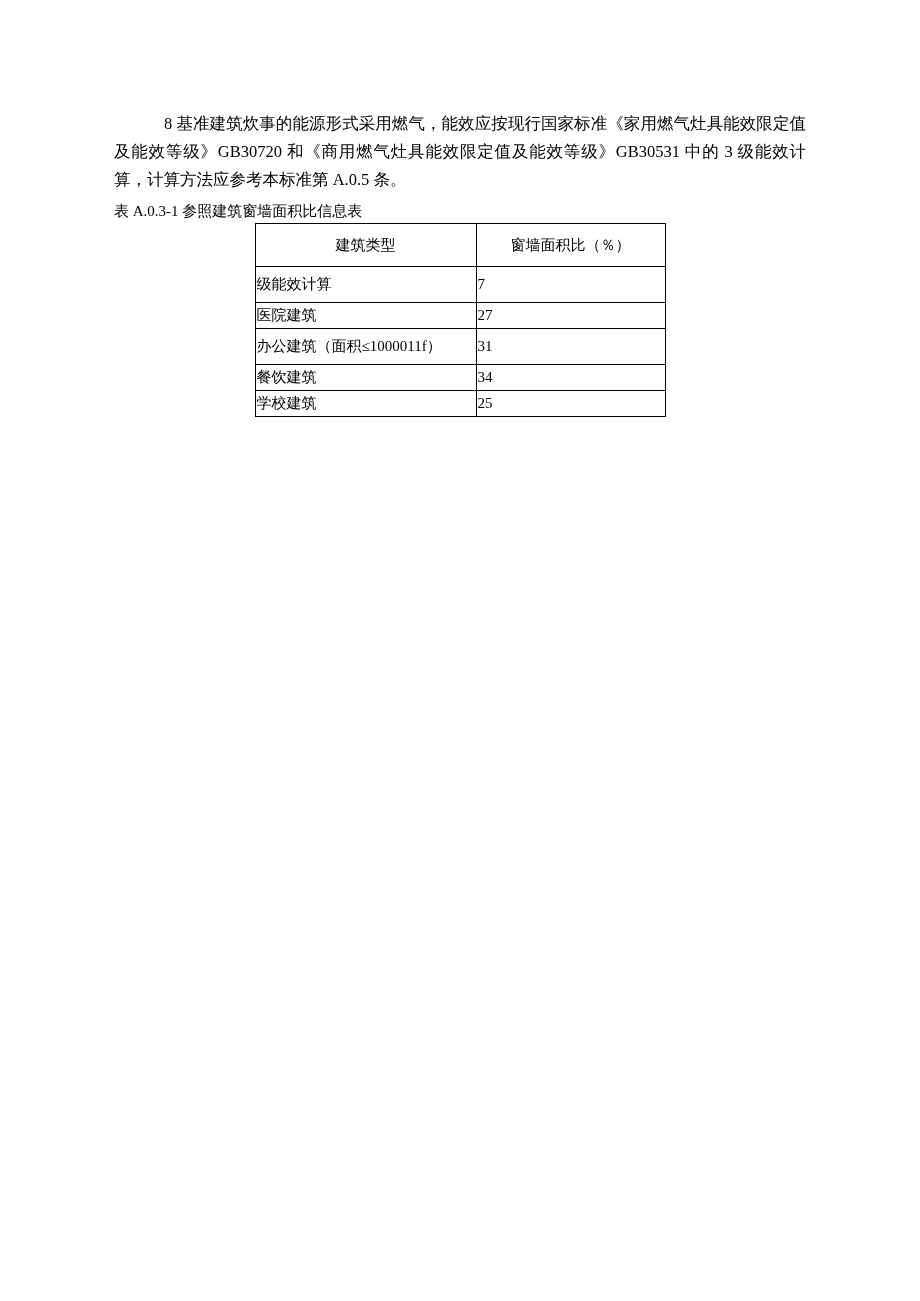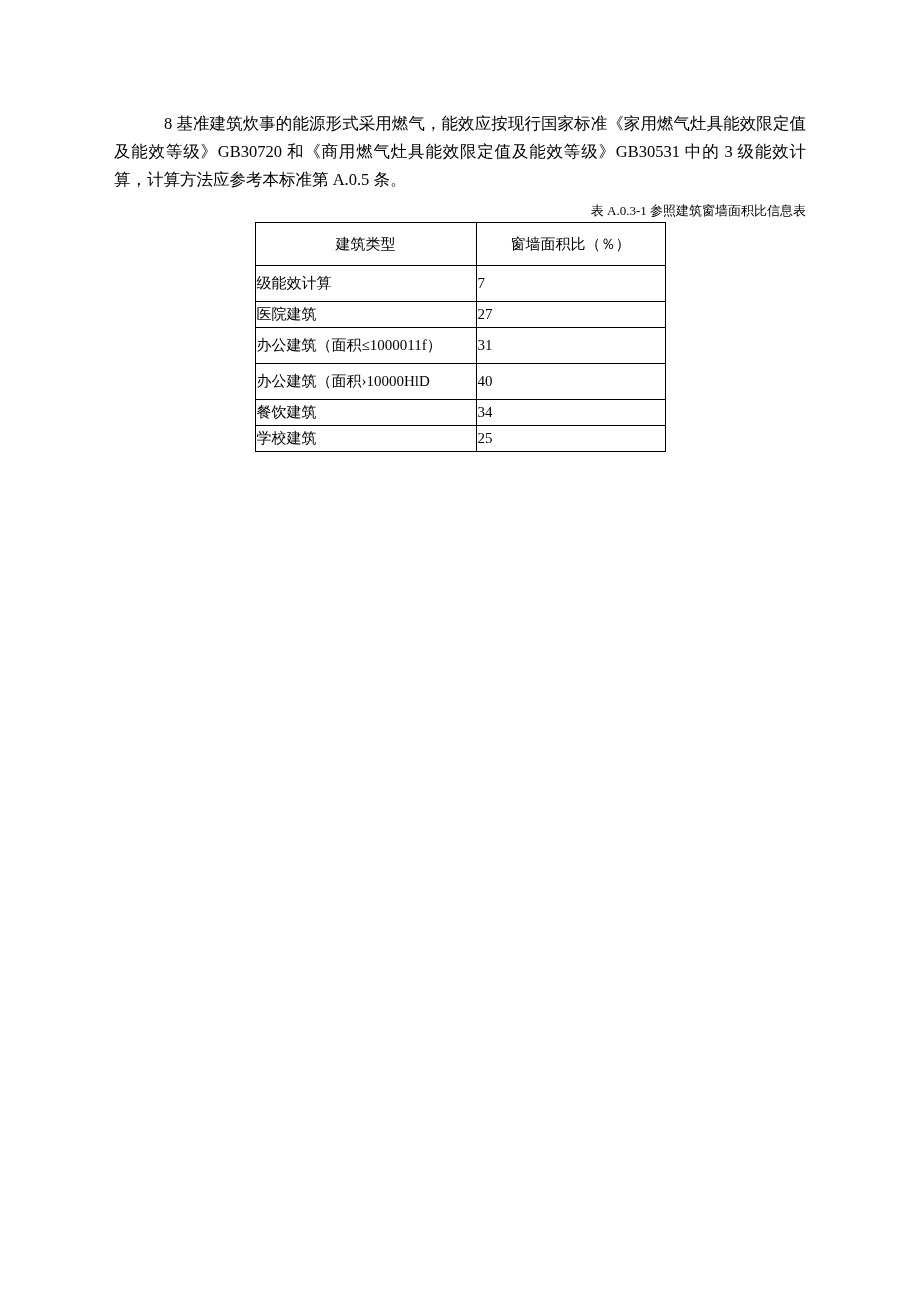--- a/index.html
+++ b/index.html
@@ -19,22 +19,22 @@
       font-size: 16.5px;
       line-height: 28px;
       text-align: justify;
       font-family: "SimSun", "宋体", serif;
     }
     .para .indent {
       display: inline-block;
       width: 50px;
     }
     .table-caption {
-      text-align: right;
-      font-size: 13px;
+      text-align: left;
+      font-size: 15px;
       margin-top: 8px;
       margin-bottom: 2px;
       font-family: "SimSun", "宋体", serif;
     }
     table {
       border-collapse: collapse;
       margin: 0 auto;
       font-size: 15px;
       font-family: "SimSun", "宋体", serif;
     }
@@ -70,24 +70,20 @@
         <td class="col-ratio">7</td>
       </tr>
       <tr class="r-short">
         <td class="col-type">医院建筑</td>
         <td class="col-ratio">27</td>
       </tr>
       <tr class="r-tall">
         <td class="col-type">办公建筑（面积≤1000011f）</td>
         <td class="col-ratio">31</td>
       </tr>
-      <tr class="r-tall">
-        <td class="col-type">办公建筑（面积›10000HlD</td>
-        <td class="col-ratio">40</td>
-      </tr>
       <tr class="r-short">
         <td class="col-type">餐饮建筑</td>
         <td class="col-ratio">34</td>
       </tr>
       <tr class="r-short">
         <td class="col-type">学校建筑</td>
         <td class="col-ratio">25</td>
       </tr>
     </tbody>
 </table>

